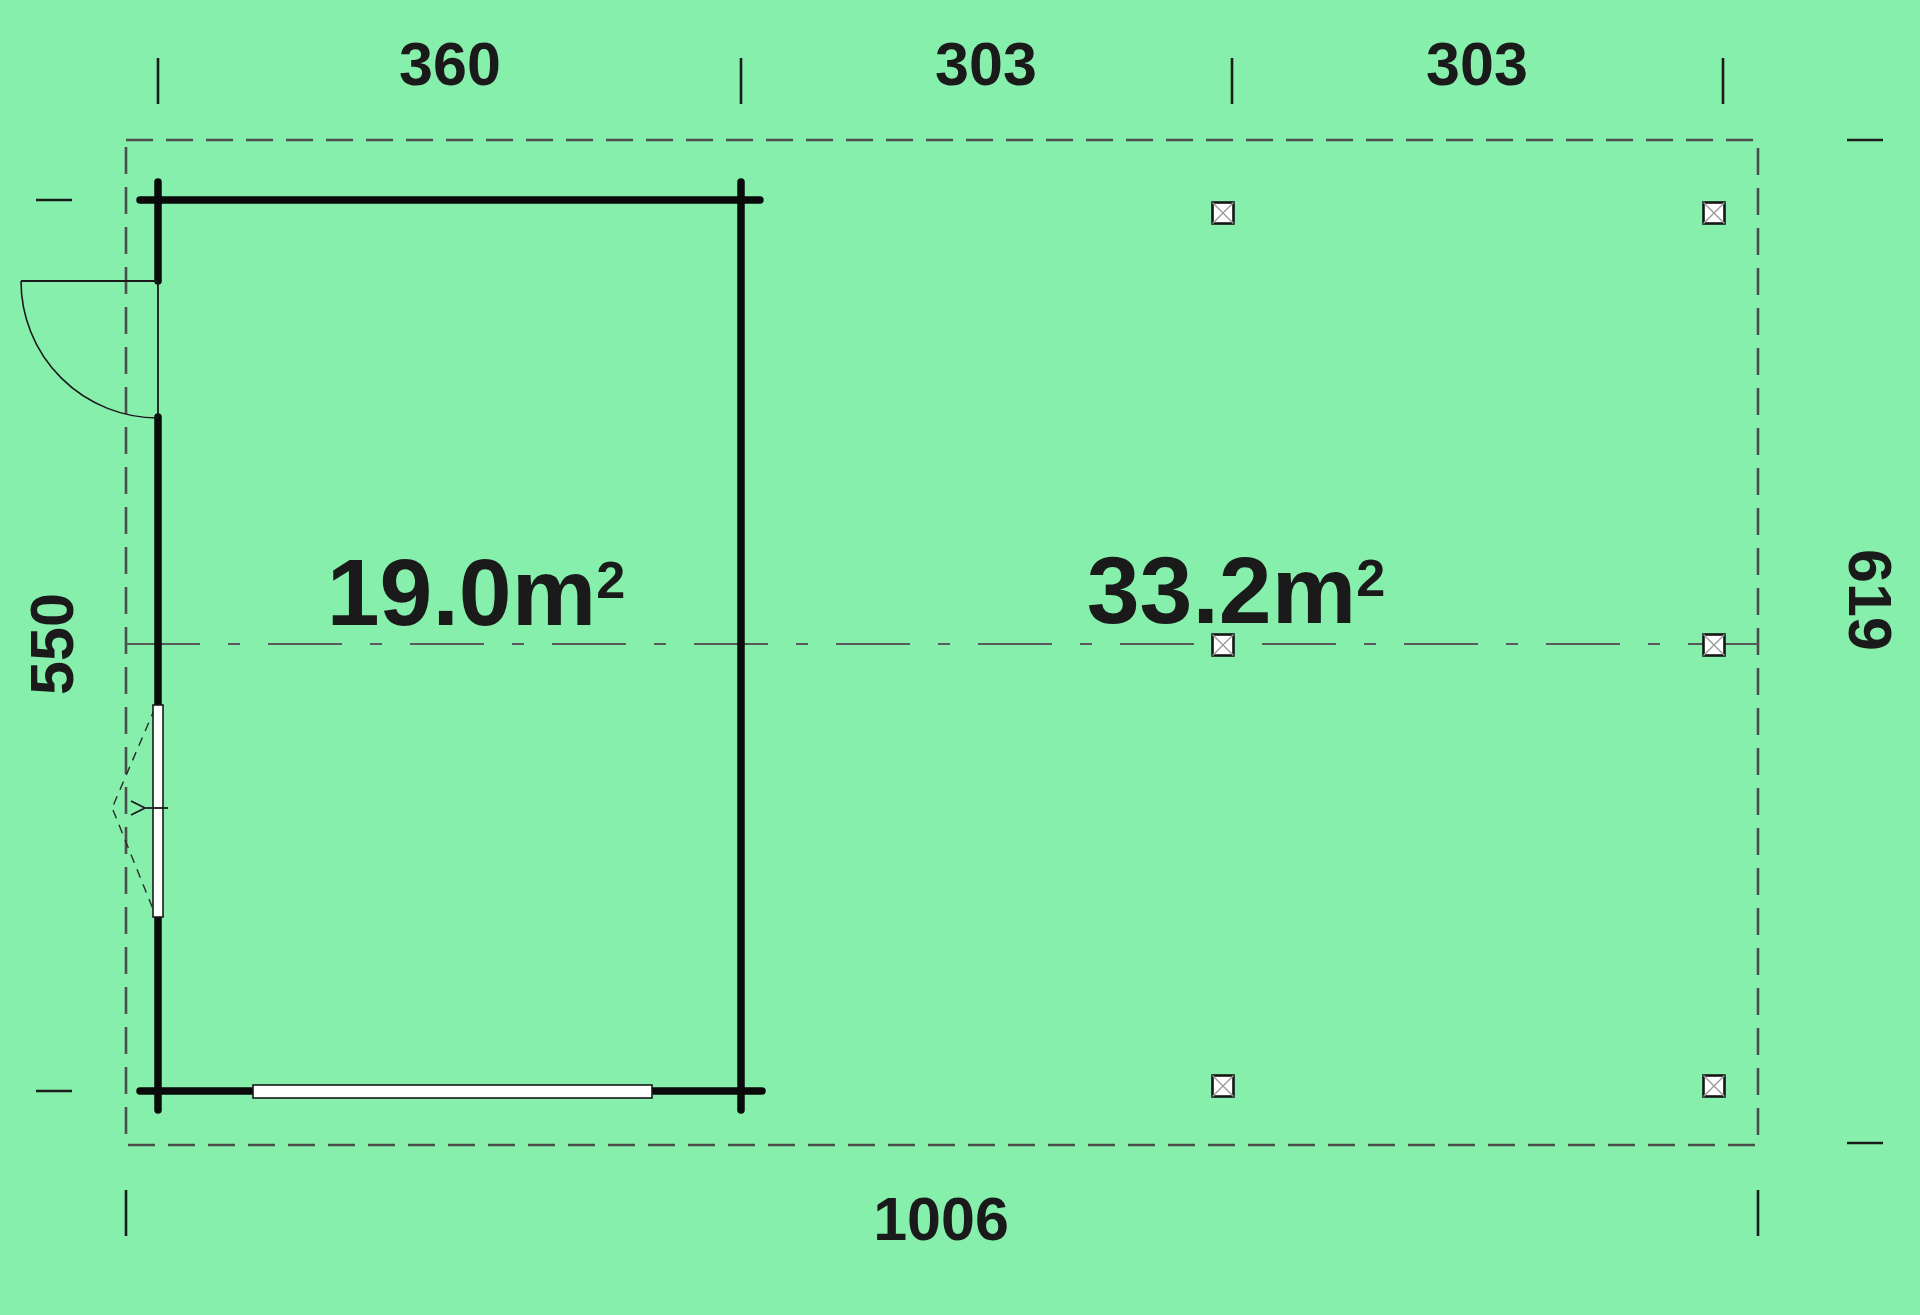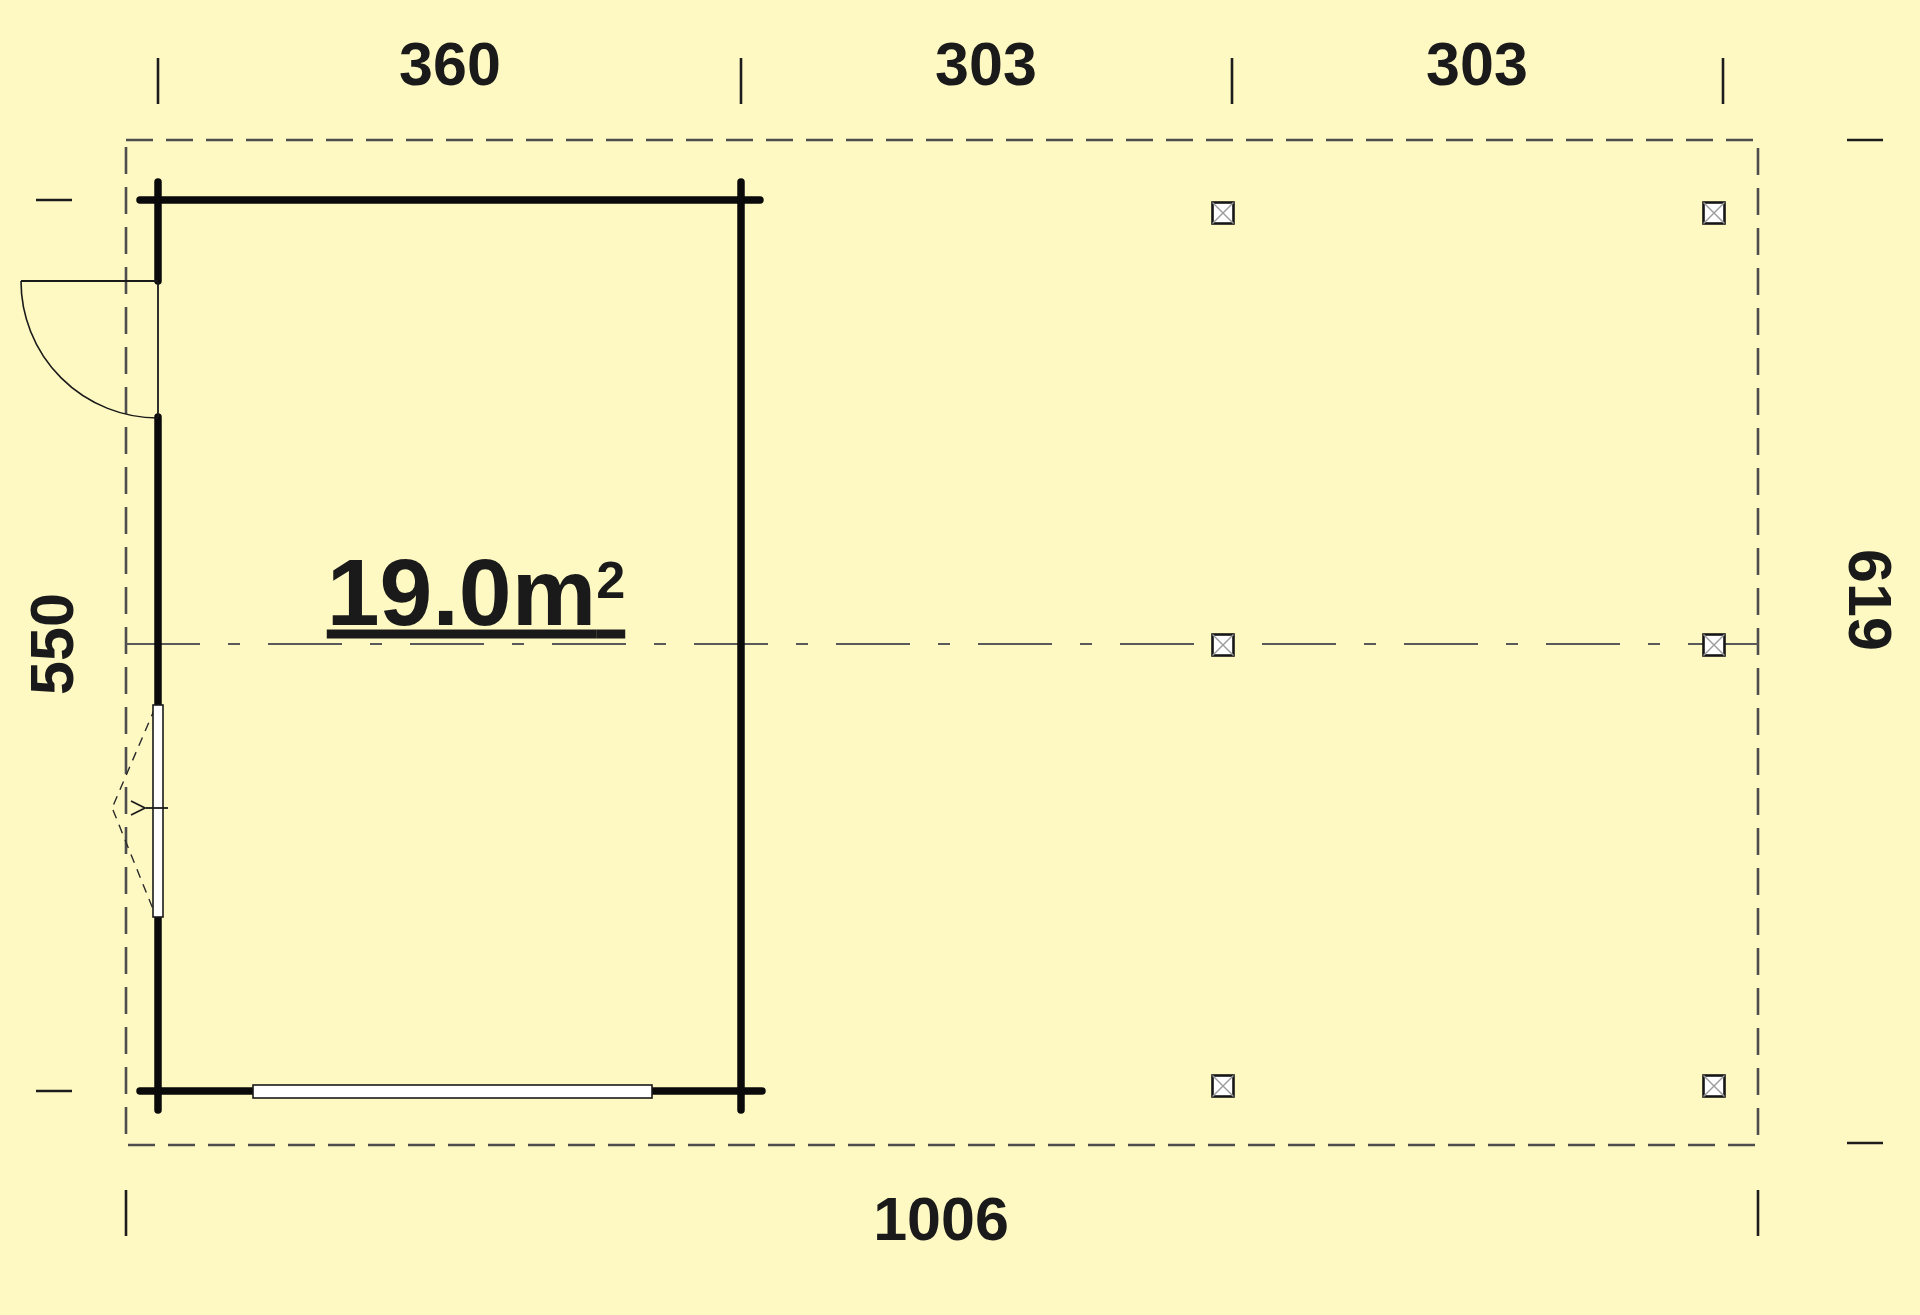--- a/index.html
+++ b/index.html
@@ -4,21 +4,21 @@
 <style>
   html, body {
     margin: 0;
     padding: 0;
     background: #ffffff;
   }
   #stage {
     position: relative;
     width: 1920px;
     height: 1315px;
-    background: #fef9c3;
+    background: #86efac;
     overflow: hidden;
     font-family: "Liberation Sans", sans-serif;
   }
   #plan-svg {
     position: absolute;
     left: 0; top: 0;
     width: 1920px;
     height: 1315px;
   }
 
@@ -103,21 +103,21 @@
     top: -0.52em;
   }
 
   
   #dim-top-0   { left: 450px;  top: 64px; }
   #dim-top-1   { left: 986px;  top: 64px; }
   #dim-top-2   { left: 1477px; top: 64px; }
   #dim-left    { left: 52px;   top: 644px; }
   #dim-right   { left: 1869px; top: 600px; }
   #dim-bottom  { left: 941px;  top: 1219px; text-align: center; }
-  #area-room    { left: 476px;  top: 592px; text-decoration: underline; }
+  #area-room    { left: 476px;  top: 592px; }
   #area-carport { left: 1236px; top: 590px; }
 </style>
 </head>
 <body>
 
 <div id="stage">
 
   <svg id="plan-svg" viewBox="0 0 1920 1315">
 
     <g>
@@ -198,14 +198,17 @@
   <div id="dim-top-0" class="lbl dim">360</div>
   <div id="dim-top-1" class="lbl dim">303</div>
   <div id="dim-top-2" class="lbl dim">303</div>
   <div id="dim-left" class="lbl dim rot-ccw">550</div>
   <div id="dim-right" class="lbl dim rot-cw">619</div>
   <div id="dim-bottom" class="lbl dim">1006</div>
 
   <div id="area-room" class="lbl area">
     <span>19.0m</span><span class="sup">2</span>
   </div>
+  <div id="area-carport" class="lbl area">
+    <span>33.2m</span><span class="sup">2</span>
+  </div>
 
 </div>
 
 </body></html>

